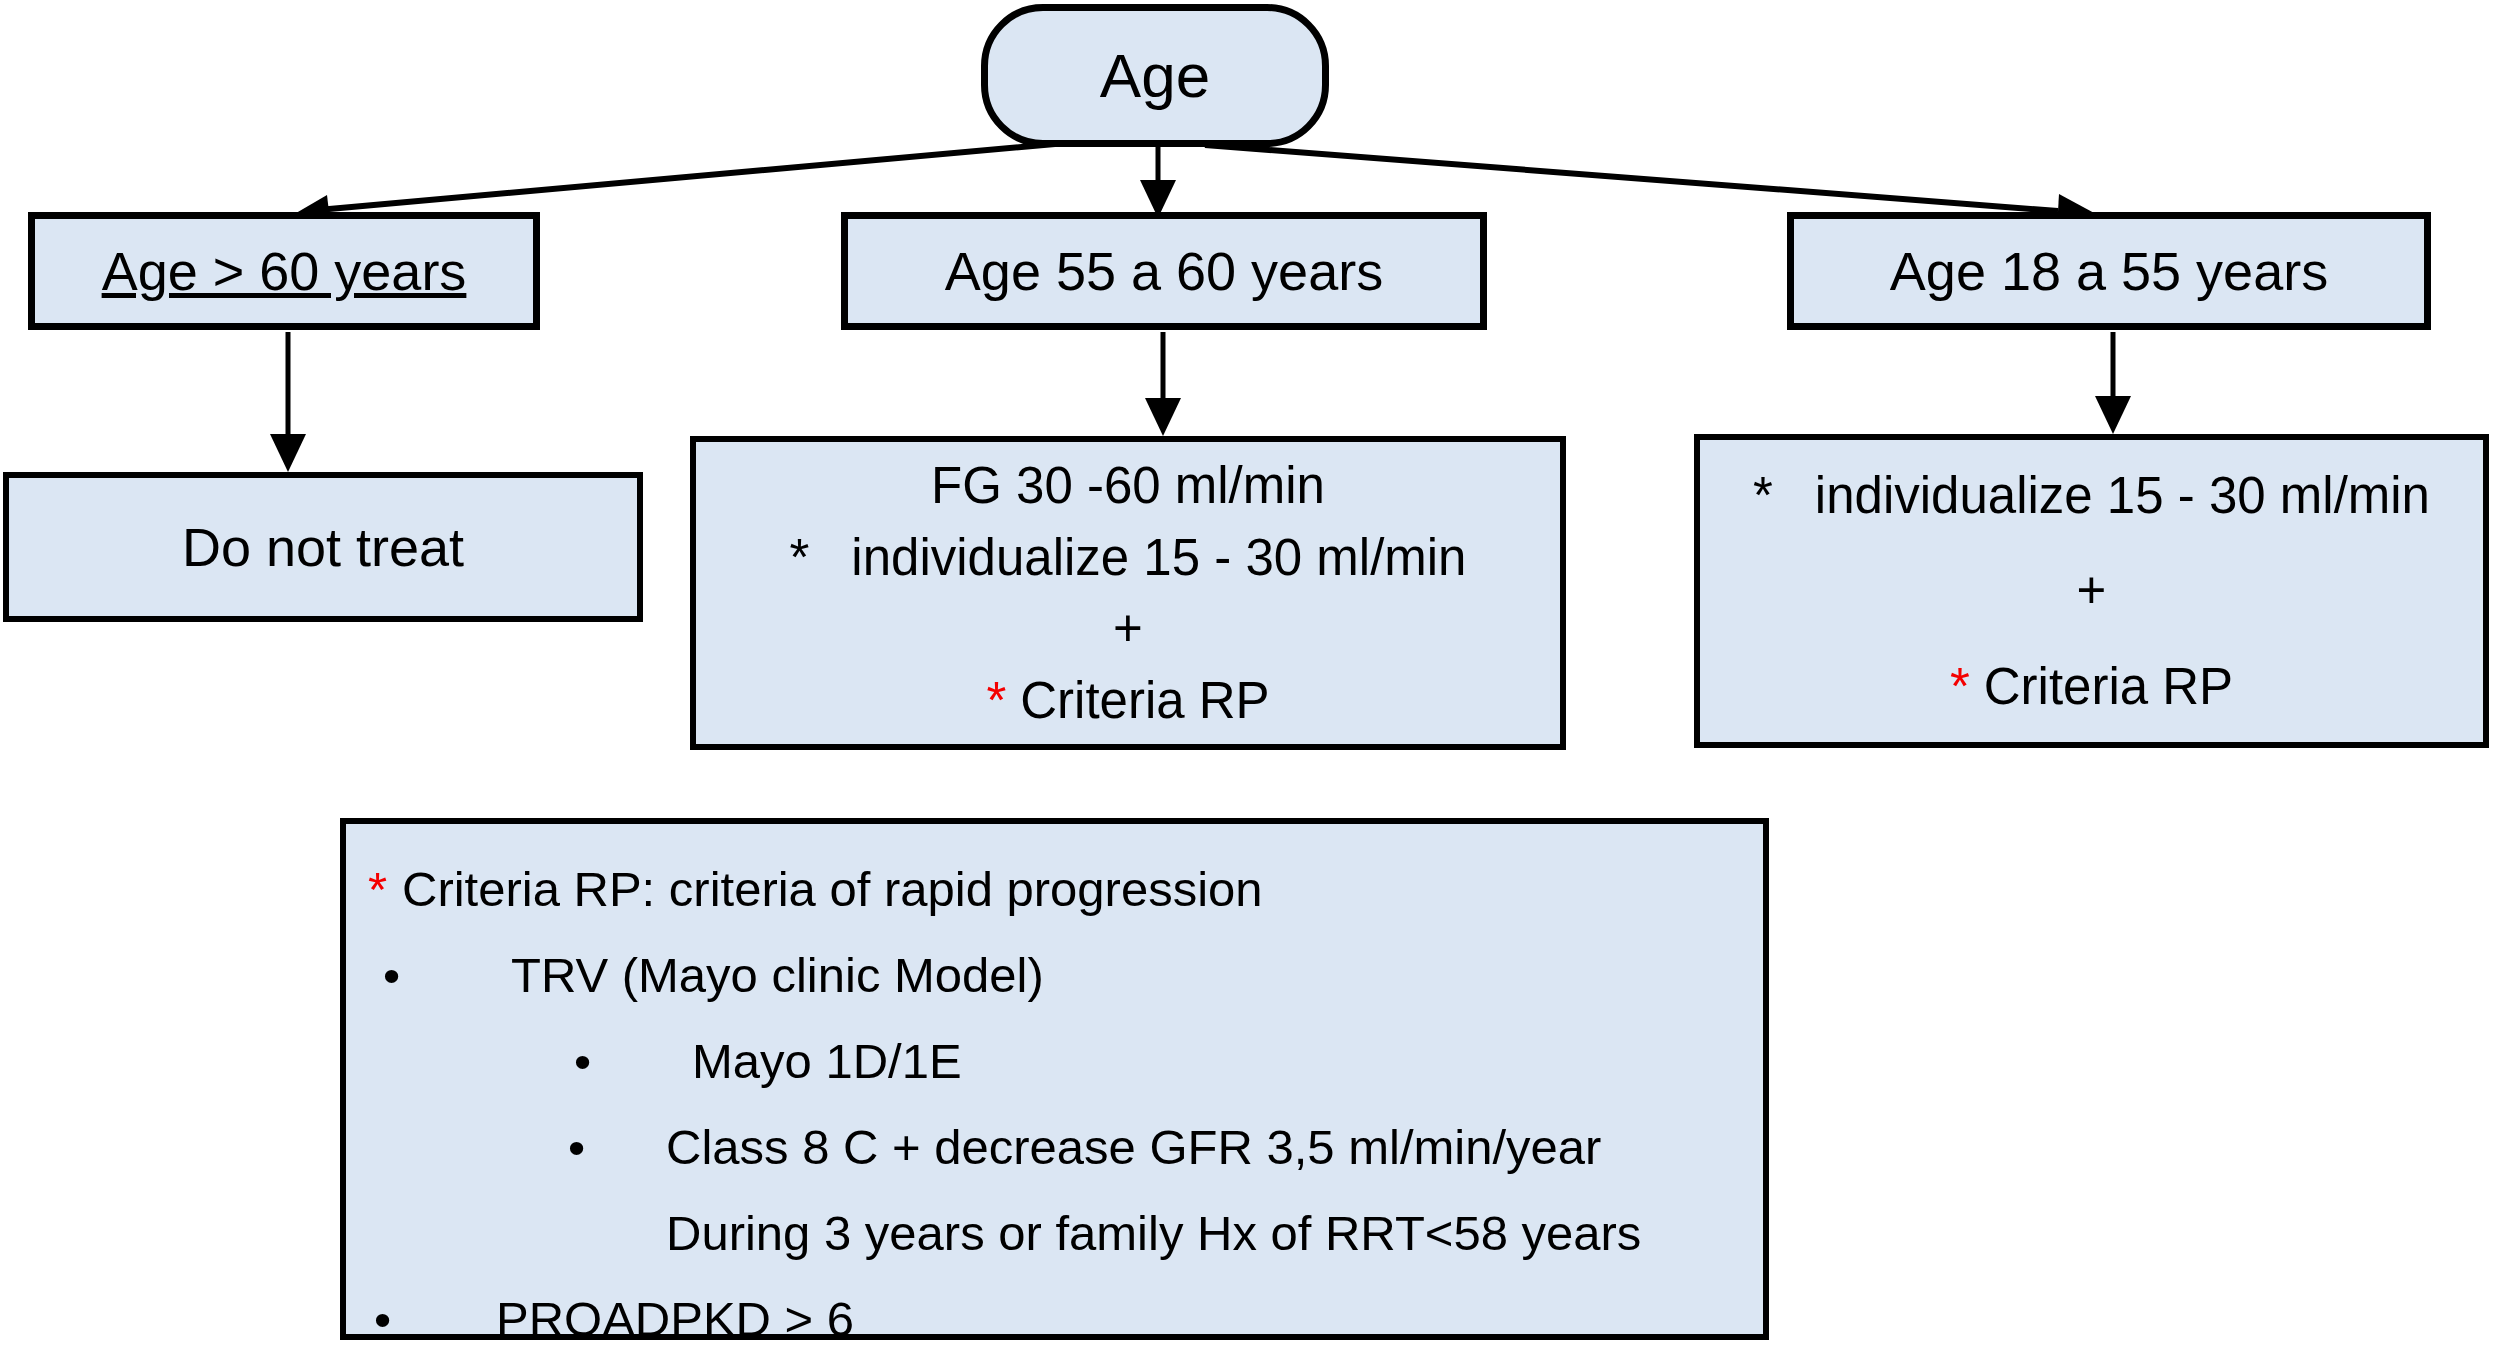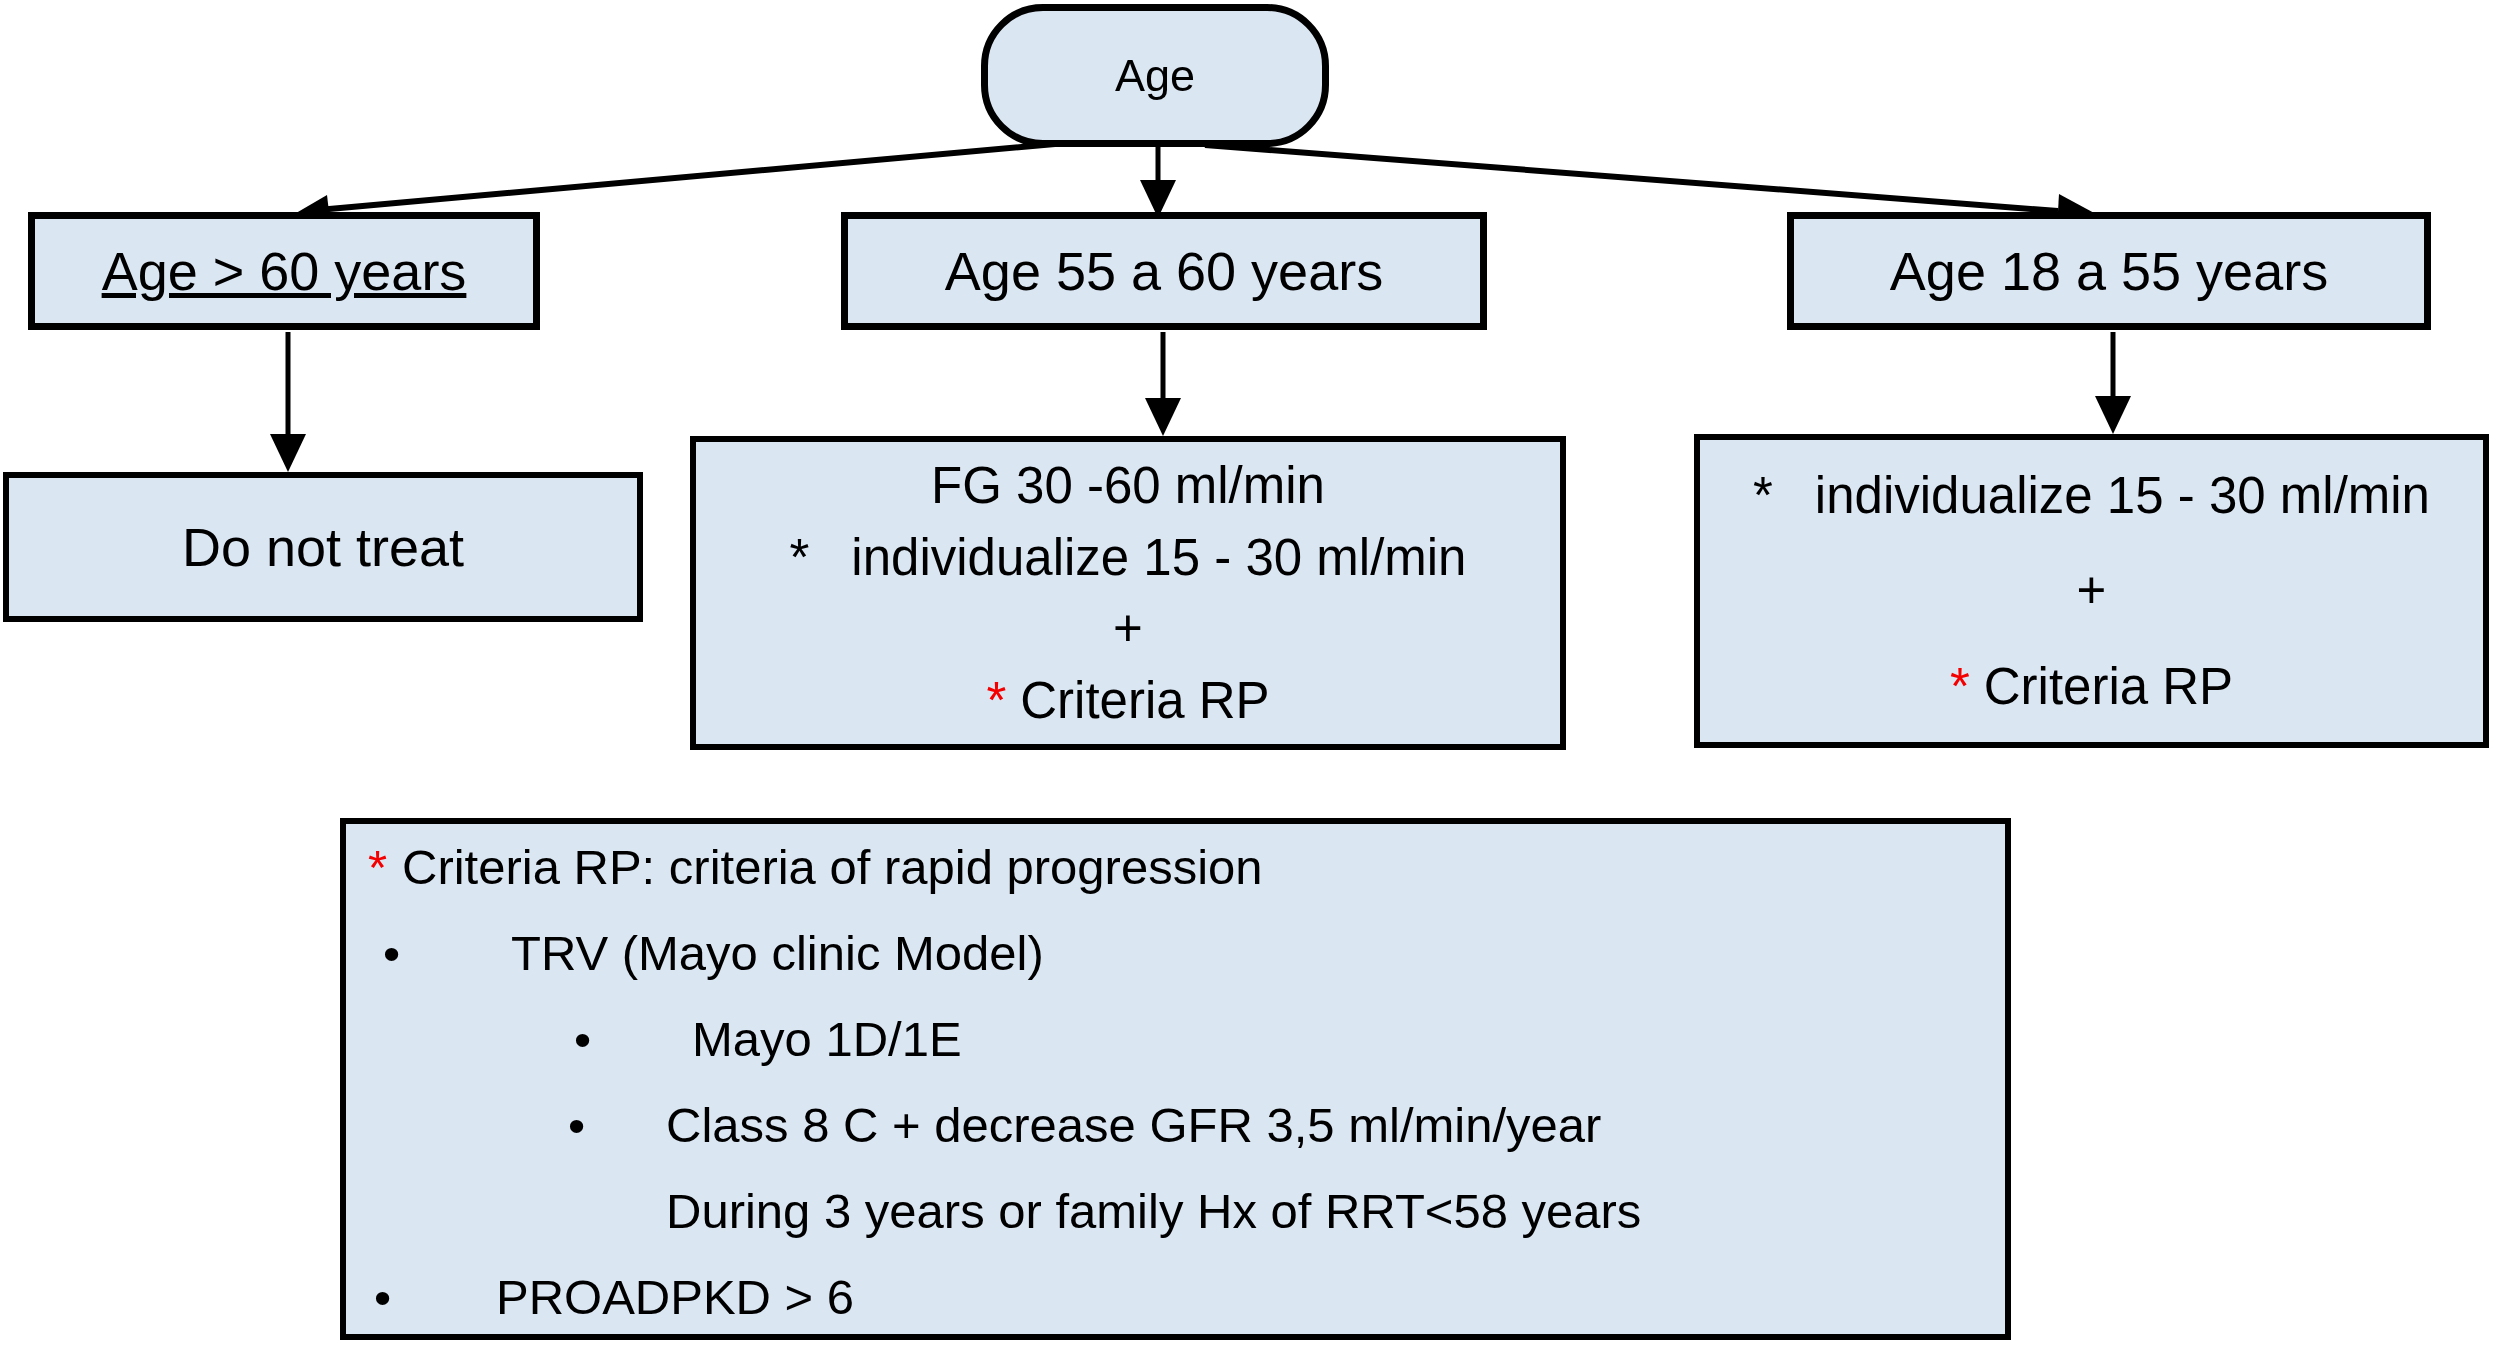--- a/index.html
+++ b/index.html
@@ -6,37 +6,37 @@
   .canvas {
     position:relative; width:2508px; height:1348px; background:var(--bg,#ffffff);
     font-family:"Liberation Sans", sans-serif; color:#000; overflow:hidden;
   }
   svg.arrows { position:absolute; left:0; top:0; width:2508px; height:1348px; }
   .node {
     position:absolute; box-sizing:border-box;
     background:var(--box-fill,#dbe6f3); border:6px solid var(--line,#000);
     display:flex; align-items:center; justify-content:center;
   }
-  .stadium { left:981px; top:4px; width:348px; height:143px; border-radius:62px; border-width:7px; font-size:45px; }
+  .stadium { left:981px; top:4px; width:348px; height:143px; border-radius:62px; border-width:7px; font-size:62px; }
   .b-left  { left:28px;  top:212px; width:512px; height:118px; border-width:7px; font-size:54px;text-decoration:underline; }
   .b-mid   { left:841px; top:212px; width:646px; height:118px; border-width:7px; font-size:54px; }
   .b-right { left:1787px;top:212px; width:644px; height:118px; border-width:7px; font-size:54px; }
   .dnt     { left:3px;   top:472px; width:640px; height:150px; font-size:54px; }
   .fgbox {
     flex-direction:column; justify-content:space-around; text-align:center;
     font-size:51px; padding:8px 0;
   }
   .fg-mid   { left:690px;  top:436px; width:876px; height:314px; }
   .fg-right { left:1694px; top:434px; width:795px; height:314px; }
   .fg-line { white-space:nowrap; }
   .star-black { margin-right:42px; }
   .star-red { color:var(--red,#f40000); margin-right:14px; }
   .legend {
-    left:340px; top:818px; width:1671px; height:522px;
-    display:block; font-size:49px; 
+    left:340px; top:818px; width:1429px; height:522px;
+    display:block; font-size:49px; padding-top:22px;
   }
   .lg-line { height:86px; line-height:86px; white-space:nowrap; }
   .lg-marker { display:inline-block; }
   .lg-1 { margin-left:22px; }  .lg-1 .lg-marker { width:34px; color:var(--red,#f40000); }
   .lg-2 { margin-left:37px; }  .lg-2 .lg-marker { width:128px; }
   .lg-3 { margin-left:228px; } .lg-3 .lg-marker { width:118px; }
   .lg-4 { margin-left:222px; } .lg-4 .lg-marker { width:98px; }
   .lg-5 { margin-left:320px; }
   .lg-6 { margin-left:28px; }  .lg-6 .lg-marker { width:122px; }
 </style>

